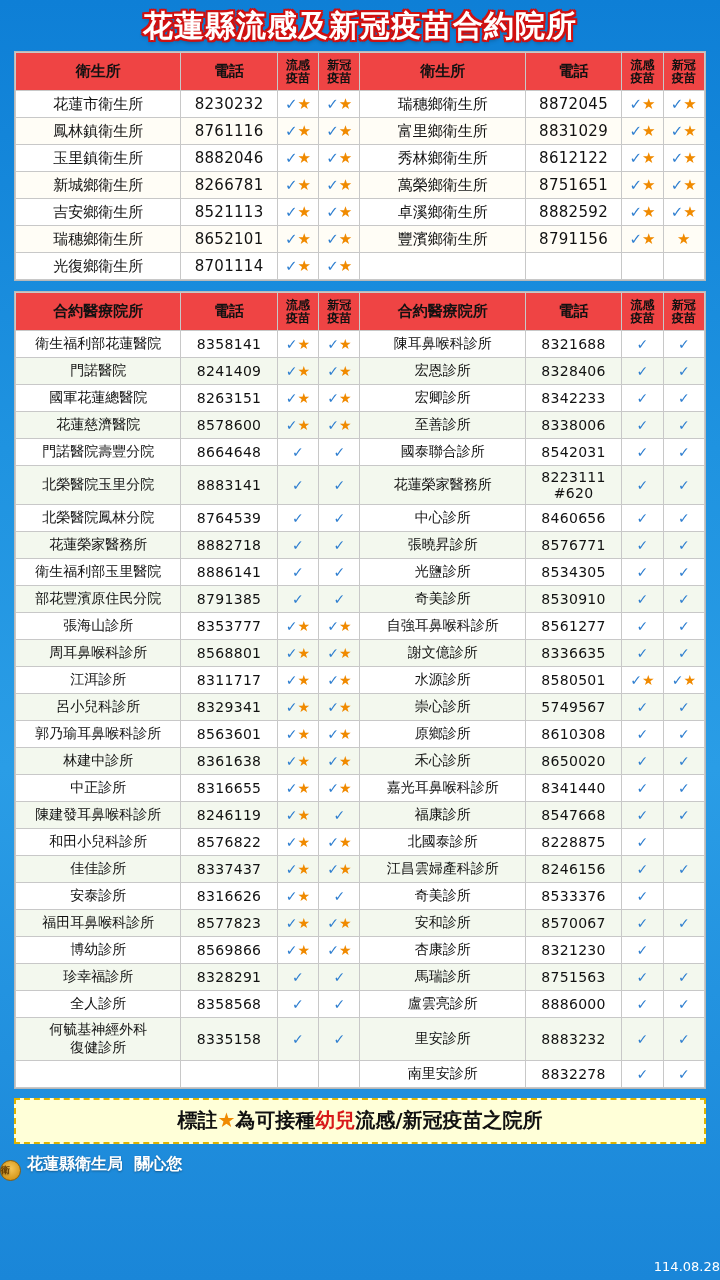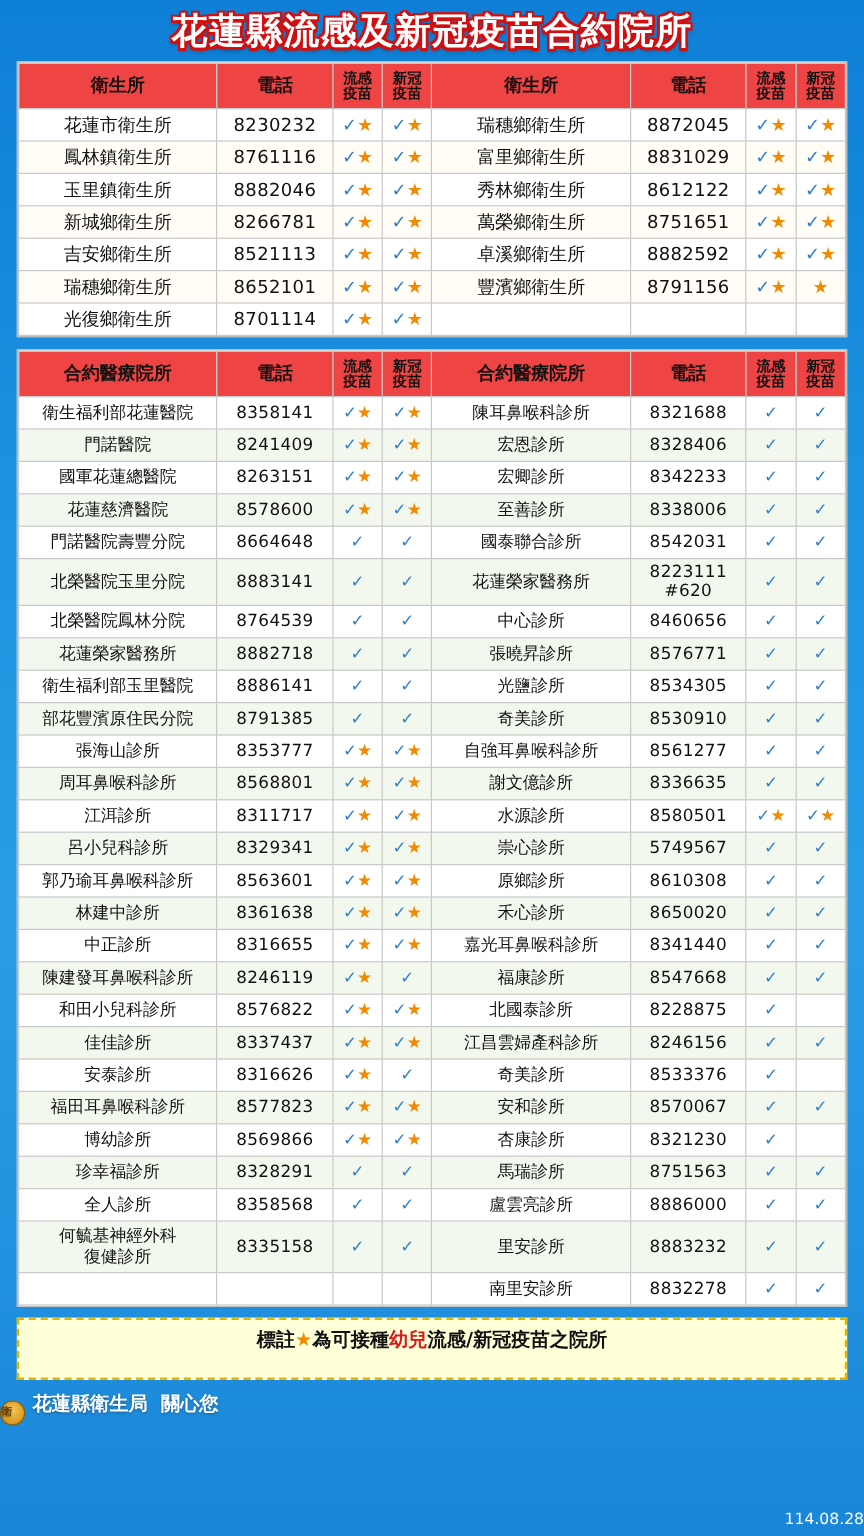--- a/index.html
+++ b/index.html
@@ -61,23 +61,23 @@
   .blank{ background:#ffffff !important; border-left:1px solid #c8c8c8; }
   .mk{ white-space:nowrap; font-size:13px; line-height:1; }
   .chk{ color:#2f7fd0; font-weight:bold; }
   .star{ color:#f08a00; }
   .spacer{ height:10px; }
   .note{
     margin:9px 14px 0;
     background:#ffffd8;
     border:2px dashed #e0b400;
     text-align:center;
-    font-size:16px;
+    font-size:20px;
     font-weight:bold;
-    padding:7px 0 20px;
+    padding:7px 0 8px;
     color:#111;
   }
   .note .hl{ color:#d81919; }
   .note .st{ color:#f08a00; }
   .footer{
     margin-top:10px;
     text-align:left;
     color:#ffffff;
     font-size:16px;
     font-weight:bold;

